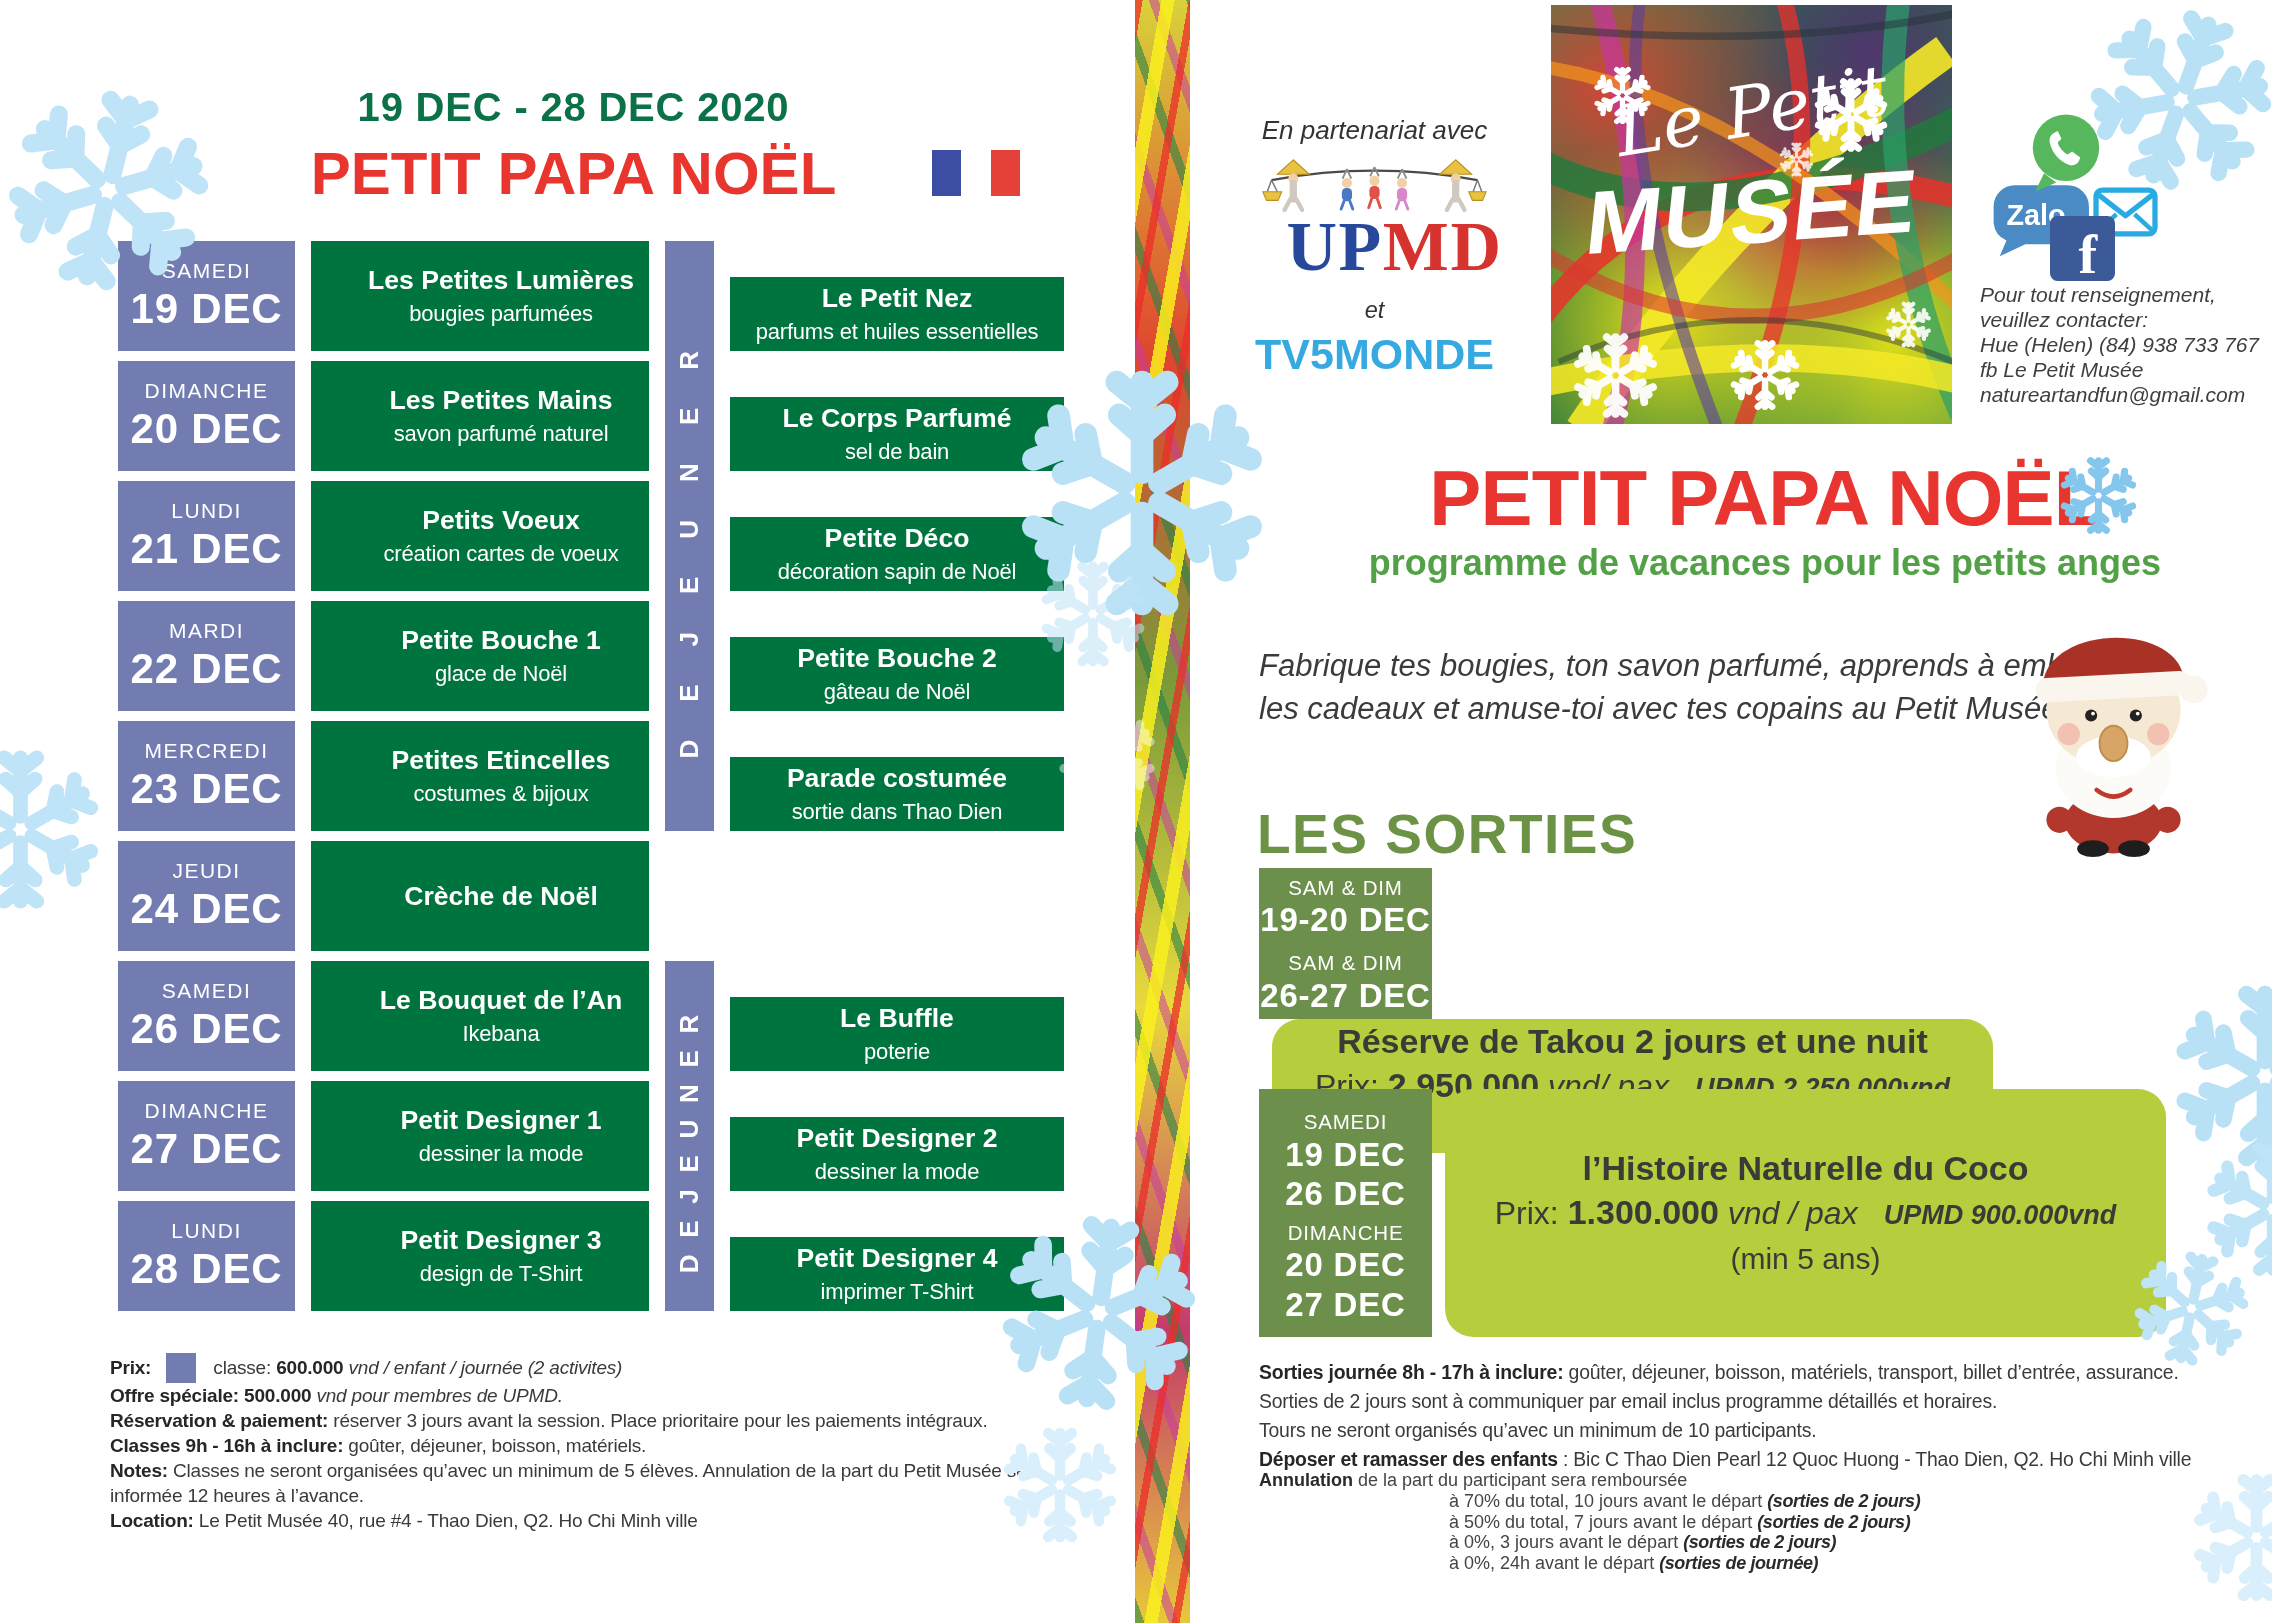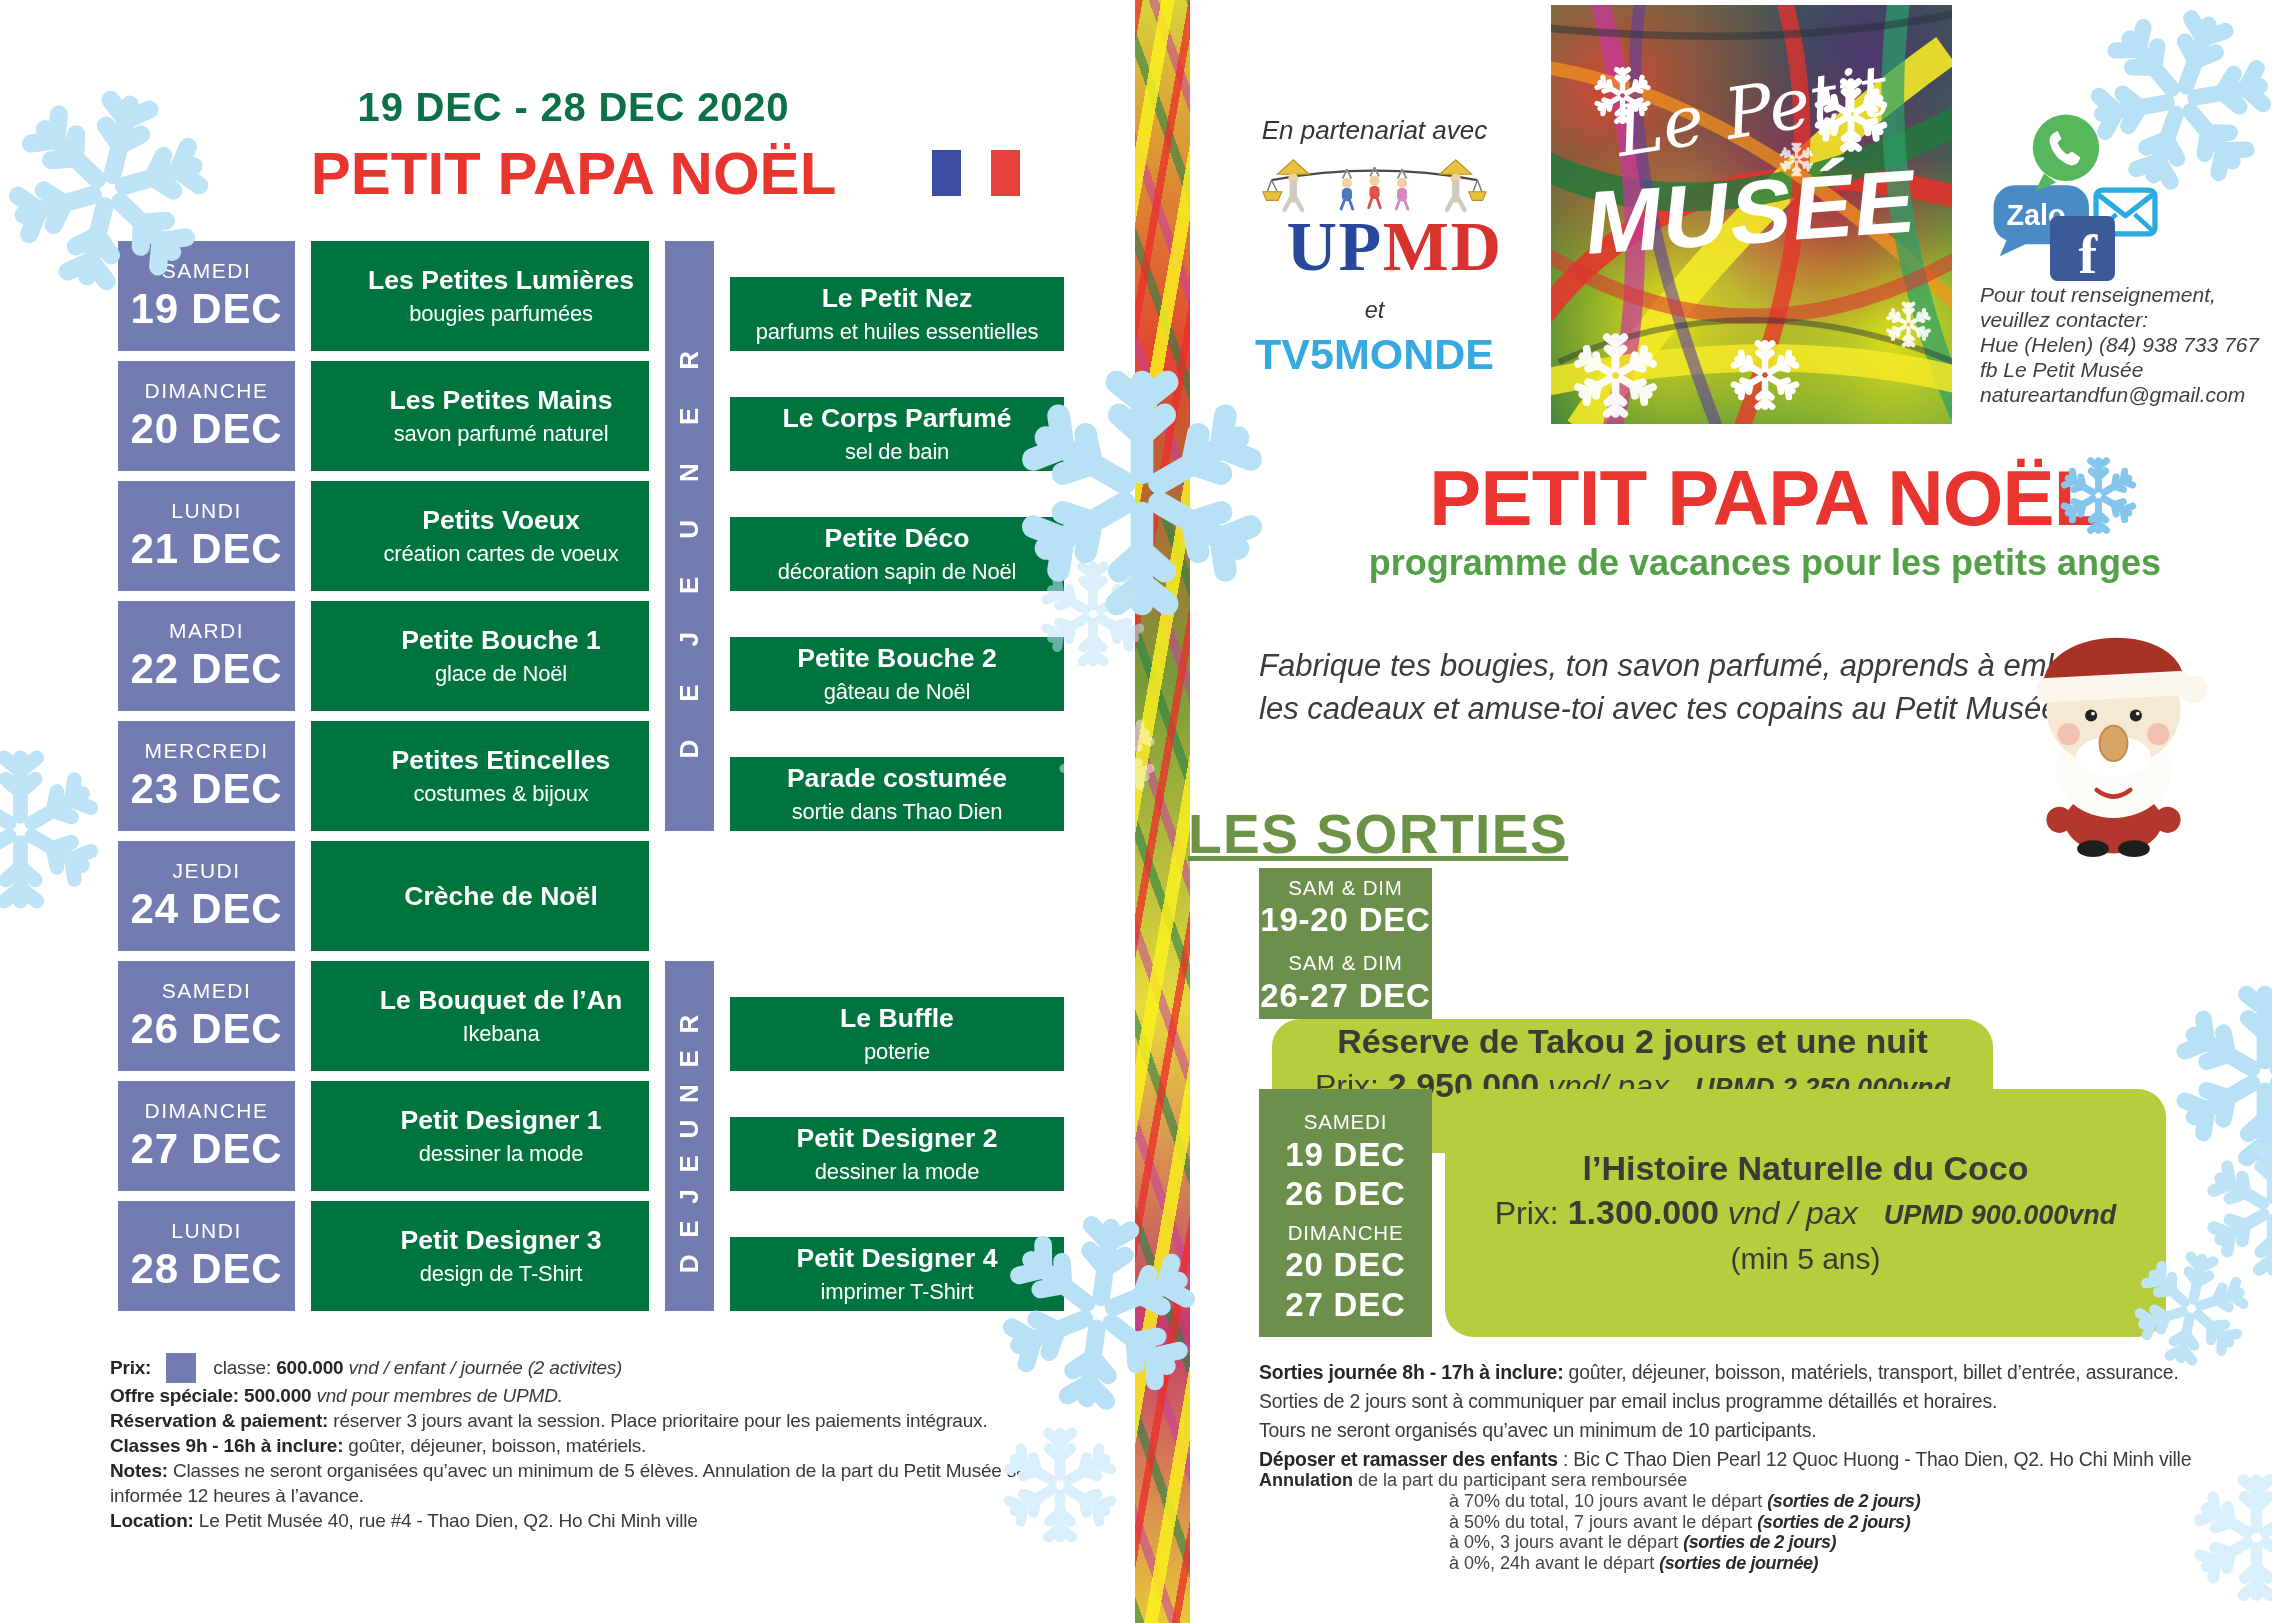--- a/index.html
+++ b/index.html
@@ -85,22 +85,22 @@
            line-height:25px;color:#3F3F3F;}
 
   
   .rtitle{position:absolute;left:1359px;top:453px;width:812px;text-align:center;
           font-size:78px;font-weight:800;color:#E9352F;letter-spacing:-0.8px;}
   .rsub{position:absolute;left:1359px;top:542px;width:812px;text-align:center;
         font-size:36px;font-weight:bold;color:#52A146;}
   .rintro{position:absolute;left:1259px;top:644px;font-style:italic;font-size:31px;
           line-height:43px;color:#3B3B3B;}
   .santa{position:absolute;left:2011px;top:586px;width:205px;height:272px;}
-  .sorthead{position:absolute;left:1188px;top:802px;font-size:55px;font-weight:800;
-            color:#6B9245;letter-spacing:1.5px;text-decoration:underline;}
+  .sorthead{position:absolute;left:1257px;top:802px;font-size:55px;font-weight:800;
+            color:#6B9245;letter-spacing:1.5px;}
 
   
   .sbox{position:absolute;left:1259px;display:flex;}
   .sbox1{top:868px;height:200px;flex-direction:column;}
   .sbox2{top:1089px;height:248px;}
   .sdate{width:173px;background:#6C8F4B;color:#fff;display:flex;flex-direction:column;
          justify-content:center;align-items:center;text-align:center;}
   .sbody{width:721px;margin-left:13px;background:#B6CD3E;color:#373C36;display:flex;
          flex-direction:column;justify-content:center;align-items:center;text-align:center;border-radius:28px;}
   .sd{font-size:20.5px;letter-spacing:0.8px;}

